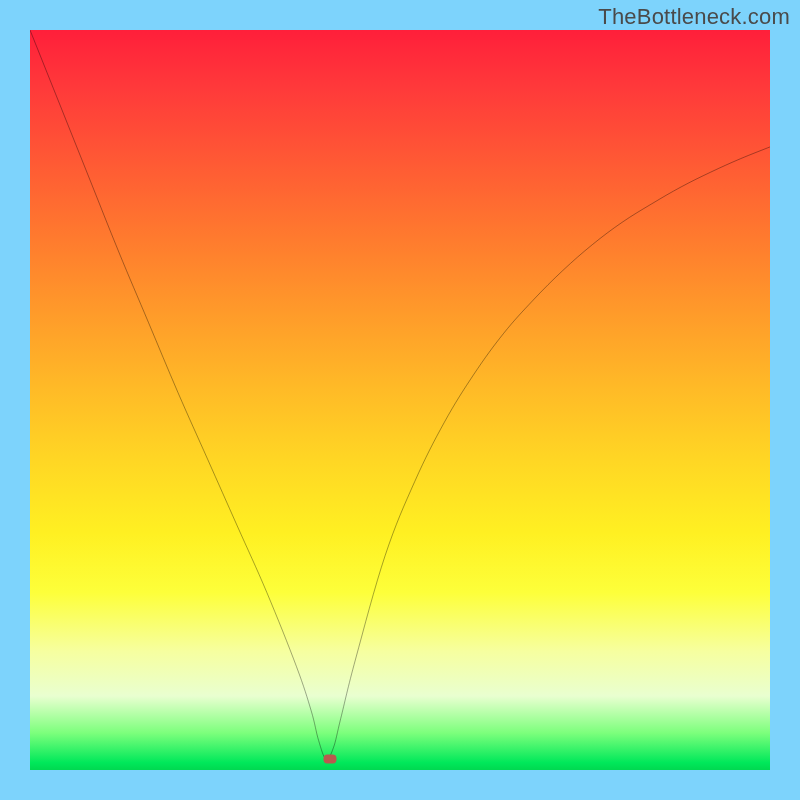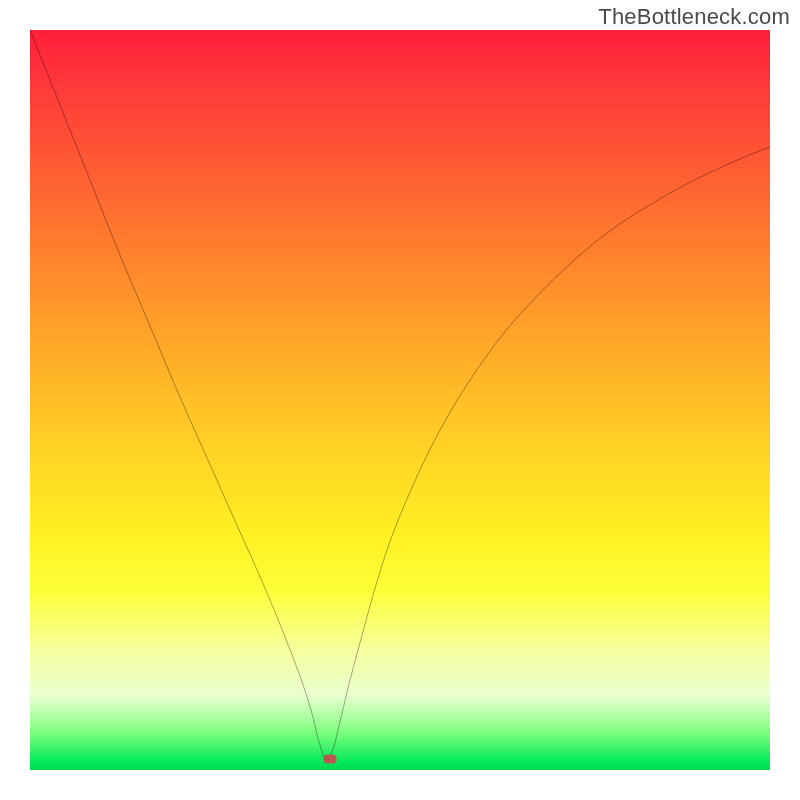--- a/index.html
+++ b/index.html
@@ -1,21 +1,21 @@
 <!DOCTYPE html>
 <html><head>
 <meta charset="utf-8">
 <style>
   * { margin: 0; padding: 0; box-sizing: border-box; }
   html, body { width: 800px; height: 800px; overflow: hidden; background: #000; }
   .frame {
     position: relative;
     width: 800px;
     height: 800px;
-    background: #ffffff;
+    background: #7dd3fc;
   }
   .watermark {
     position: absolute;
     top: 4px;
     right: 10px;
     font-family: Arial, Helvetica, sans-serif;
     font-size: 22px;
     color: #4a4a4a;
     letter-spacing: 0.2px;
     font-weight: 500;

